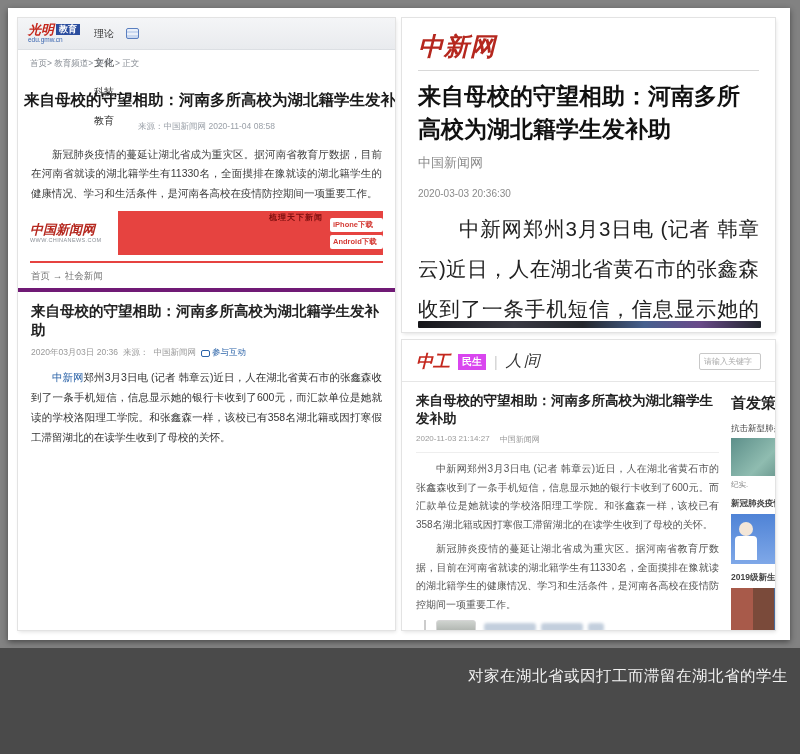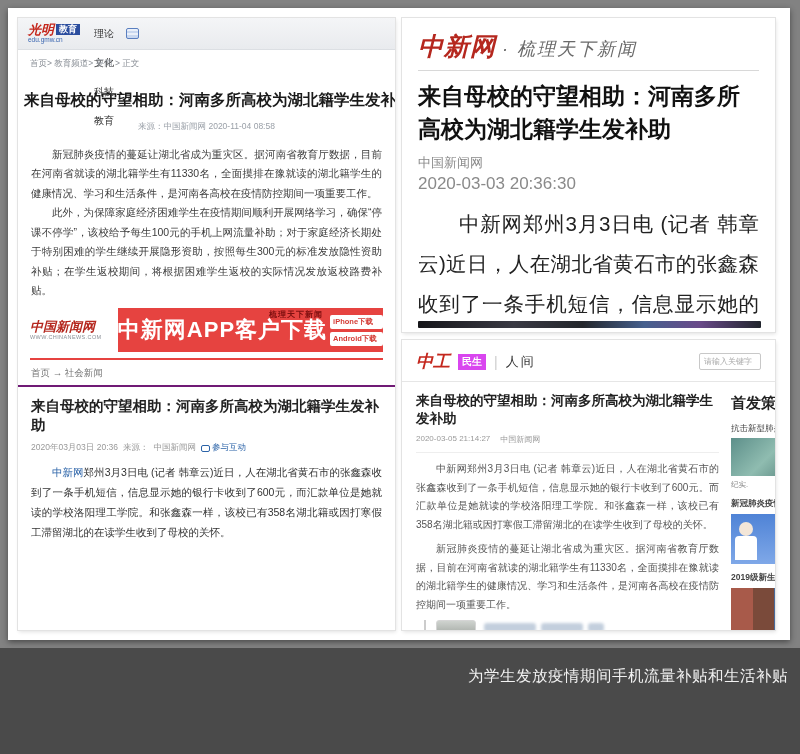--- a/index.html
+++ b/index.html
@@ -30,21 +30,21 @@
 
   .banner { display:flex; align-items:stretch; margin:8px 12px 0; height:44px; }
   .cns-logo { width:88px; display:flex; flex-direction:column; justify-content:center; line-height:1; padding-right:4px; }
   .cns-logo .cn-red { color:#b5271e; font-weight:bold; font-style:italic; font-size:13px; white-space:nowrap; }
   .cns-logo .cn-sub { color:#8a8f96; font-size:5.5px; letter-spacing:.4px; margin-top:2px; white-space:nowrap; }
   .banner-red { position:relative; flex:1; background:#e64340; color:#fff; display:flex; align-items:center; justify-content:center; font-size:22px; font-weight:bold; letter-spacing:1px; white-space:nowrap; }
   .banner-stamp { position:absolute; top:1px; right:4px; font-size:8px; font-weight:bold; color:#7e0f0f; white-space:nowrap; }
   .banner-btns { width:56px; background:#e64340; display:flex; flex-direction:column; justify-content:center; gap:3px; padding:3px 0 3px 3px; overflow:hidden; }
   .banner-btn { background:#fff; color:#d43b35; font-size:7.5px; font-weight:bold; border-radius:2px; padding:2px 3px; white-space:nowrap; overflow:hidden; cursor:pointer; }
   .red-rule { height:2px; background:#e64340; margin:6px 12px 0; }
-  .bc2 { font-size:9.5px; color:#777; padding:7px 13px 5px; border-bottom:2px solid #701a75; }
+  .bc2 { font-size:9.5px; color:#777; padding:7px 13px 5px; border-bottom:4px solid #701a75; }
   .cns-title { font-size:14.5px; font-weight:bold; color:#222; padding:10px 13px 0; }
   .cns-meta { font-size:8.5px; color:#999; padding:7px 13px 9px; display:flex; align-items:center; gap:5px;text-align:right; }
   .interact { color:#2b63a8; cursor:pointer; display:inline-flex; align-items:center; gap:2px; }
   .bubble-icon { width:9px; height:7px; border:1px solid #2b63a8; border-radius:2px; display:inline-block; }
   .cns-body { padding:0 13px; font-size:10.5px; color:#333; line-height:1.9; text-align:justify; }
   .cns-body p { text-indent:2em; }
   .link-blue { color:#2b63a8; cursor:pointer; }
 
   .quote { display:flex; gap:8px; margin:10px 10px 0 22px; border-left:2px solid #ccc; padding-left:10px; }
   .avatar { flex:0 0 auto; width:44px; height:44px; border-radius:3px; background:linear-gradient(180deg,#cfd3cf 0%,#9aa09a 45%,#474b44 100%); border:1px solid #d5d5d5; }
@@ -52,31 +52,31 @@
   .name-blur { display:flex; gap:5px; margin:3px 0 5px; filter:blur(1.6px); }
   .name-blur i { height:9px; border-radius:3px; background:#c3cfdd; display:inline-block; }
 
   
   .mobile { left:394px; top:10px; width:373px; height:314px; padding:12px 16px 0; }
   .m-logo-row { display:flex; align-items:baseline; gap:6px; border-bottom:1px solid #d8d8d8; padding-bottom:7px; }
   .m-logo { color:#b5271e; font-weight:bold; font-style:italic; font-size:25px; letter-spacing:1px; }
   .m-tagline { color:#6a6a6a; font-style:italic; font-size:18px; letter-spacing:2px; }
   .m-title { font-size:23px; font-weight:bold; color:#111; line-height:1.42; margin-top:9px; }
   .m-source { font-size:13px; color:#8a8a8a; margin-top:9px; }
-  .m-date { font-size:17px; color:#8a8a8a; margin-top:2px; }
+  .m-date { font-size:10px; color:#8a8a8a; margin-top:16px; }
   .m-body { font-size:20.5px; color:#222; line-height:1.95; text-indent:2em; margin-top:10px; text-align:justify; }
   .m-strip { position:absolute; left:16px; right:14px; bottom:4px; height:7px; background:linear-gradient(90deg,#16161a,#3a3a44 28%,#23262b 48%,#46608e 66%,#6a4a8a 82%,#20242c); border-radius:1px; }
 
   
   .workers { left:394px; top:332px; width:373px; height:290px; }
   .w-header { display:flex; align-items:center; gap:8px; padding:10px 14px 8px; border-bottom:1px solid #e6e6e6; }
   .w-zg { color:#c4271d; font-weight:bold; font-style:italic; font-size:17px; }
   .w-ms { background:#d946ef; color:#fff; font-size:10px; font-weight:bold; padding:1px 4px; }
   .w-sep { color:#ccc; font-size:14px; }
-  .w-section { font-size:13px; color:#333; letter-spacing:2px; cursor:pointer; }
+  .w-section { font-size:16px; color:#333; letter-spacing:2px; cursor:pointer;font-style:italic; }
   .w-search { margin-left:auto; width:62px; height:17px; border:1px solid #c8c8c8; border-radius:2px; font-size:8px; color:#444; padding:0 4px; font-family:inherit; }
   .w-search::placeholder { color:#aaa; }
   .w-content { display:flex; }
   .w-main { flex:1; min-width:0; padding:10px 12px 0 14px; }
   .w-title { font-size:13.5px; font-weight:bold; color:#222; }
   .w-meta { font-size:8px; color:#9a9a9a; margin:6px 0 7px; display:flex; gap:10px; border-bottom:1px solid #eee; padding-bottom:7px; }
   .w-body { font-size:10px; color:#555; line-height:1.85; text-align:justify; }
   .w-body p { text-indent:2em; margin-bottom:6px; }
   .w-quote { margin:4px 0 0 8px; }
   .w-quote .avatar { width:40px; height:40px; }
@@ -121,31 +121,29 @@
             <span>科技</span>
             <span>教育</span>
           </nav>
           <span class="menu-icon"></span>
         </div>
         <div class="gmw-bc">首页&gt; 教育频道&gt; 要闻 &gt; 正文</div>
         <h1 class="gmw-title">来自母校的守望相助：河南多所高校为湖北籍学生发补助</h1>
         <div class="gmw-meta">来源：中国新闻网  2020-11-04 08:58</div>
         <div class="gmw-body">
           <p>新冠肺炎疫情的蔓延让湖北省成为重灾区。据河南省教育厅数据，目前在河南省就读的湖北籍学生有11330名，全面摸排在豫就读的湖北籍学生的健康情况、学习和生活条件，是河南各高校在疫情防控期间一项重要工作。</p>
-          <p>此外，为保障家庭经济困难学生在疫情期间顺利开展网络学习，确保“停课不停学”，该校给予每生100元的手机上网流量补助；对于家庭经济长期处于特别困难的学生继续开展隐形资助，按照每生300元的标准发放隐性资助补贴；在学生返校期间，将根据困难学生返校的实际情况发放返校路费补贴。</p>
         </div>
 
         <div class="banner">
           <div class="cns-logo">
             <span class="cn-red">中国新闻网</span>
             <span class="cn-sub">WWW.CHINANEWS.COM</span>
           </div>
           <div class="banner-red">
             <span class="banner-stamp">梳理天下新闻</span>
-            <span>中新网APP客户下载</span>
           </div>
           <div class="banner-btns">
             <span class="banner-btn">iPhone下载</span>
             <span class="banner-btn">Android下载</span>
           </div>
         </div>
         <div class="red-rule"></div>
 
         <div class="bc2">首页 → 社会新闻</div>
         <h2 class="cns-title">来自母校的守望相助：河南多所高校为湖北籍学生发补助</h2>
@@ -161,42 +159,41 @@
         <div class="cns-body">
           <p><span class="link-blue">中新网</span><span>郑州3月3日电 (记者 韩章云)近日，人在湖北省黄石市的张鑫森收到了一条手机短信，信息显示她的银行卡收到了600元，而汇款单位是她就读的学校洛阳理工学院。和张鑫森一样，该校已有358名湖北籍或因打寒假工滞留湖北的在读学生收到了母校的关怀。</span></p>
 
         </div>
 
       </div>
 
       <div class="panel mobile">
         <div class="m-logo-row">
           <span class="m-logo">中新网</span>
-          <span class="m-tagline">· 梳理天下新闻</span>
         </div>
         <h1 class="m-title">来自母校的守望相助：河南多所高校为湖北籍学生发补助</h1>
         <div class="m-source">中国新闻网</div>
         <div class="m-date">2020-03-03 20:36:30</div>
         <p class="m-body">中新网郑州3月3日电 (记者 韩章云)近日，人在湖北省黄石市的张鑫森收到了一条手机短信，信息显示她的银行卡收到了600元，而汇款单位是她就读的学校洛阳理工学院。和张鑫森一样，该校已有358名湖北籍或因打寒假工滞留湖北的在读学生收到了母校的关怀。</p>
         <div class="m-strip"></div>
       </div>
 
       <div class="panel workers">
         <div class="w-header">
           <span class="w-zg">中工</span>
           <span class="w-ms">民生</span>
           <span class="w-sep">|</span>
           <span class="w-section">人间</span>
           <input class="w-search" type="text" placeholder="请输入关键字" style="">
         </div>
         <div class="w-content">
           <div class="w-main">
             <h2 class="w-title">来自母校的守望相助：河南多所高校为湖北籍学生发补助</h2>
             <div class="w-meta">
-              <span>2020-03-05 21:14:27</span>
+              <span>2020-11-03 21:14:27</span>
               <span>中国新闻网</span>
             </div>
             <div class="w-body">
               <p>中新网郑州3月3日电 (记者 韩章云)近日，人在湖北省黄石市的张鑫森收到了一条手机短信，信息显示她的银行卡收到了600元。而汇款单位是她就读的学校洛阳理工学院。和张鑫森一样，该校已有358名湖北籍或因打寒假工滞留湖北的在读学生收到了母校的关怀。</p>
               <p>新冠肺炎疫情的蔓延让湖北省成为重灾区。据河南省教育厅数据，目前在河南省就读的湖北籍学生有11330名，全面摸排在豫就读的湖北籍学生的健康情况、学习和生活条件，是河南各高校在疫情防控期间一项重要工作。</p>
             </div>
             <div class="quote w-quote">
               <div class="avatar"></div>
               <div class="q-right">
                 <div class="name-blur">
@@ -220,15 +217,15 @@
               <div class="img-collage"></div>
             </div>
           </div>
         </div>
       </div>
 
     </div>
   </div>
 
   <div class="caption-bar">
-    <span class="caption-text">为学生发放疫情期间手机流量补贴和生活补贴</span>
+    <span class="caption-text">对家在湖北省或因打工而滞留在湖北省的学生</span>
   </div>
 </div>
 
 </body></html>

